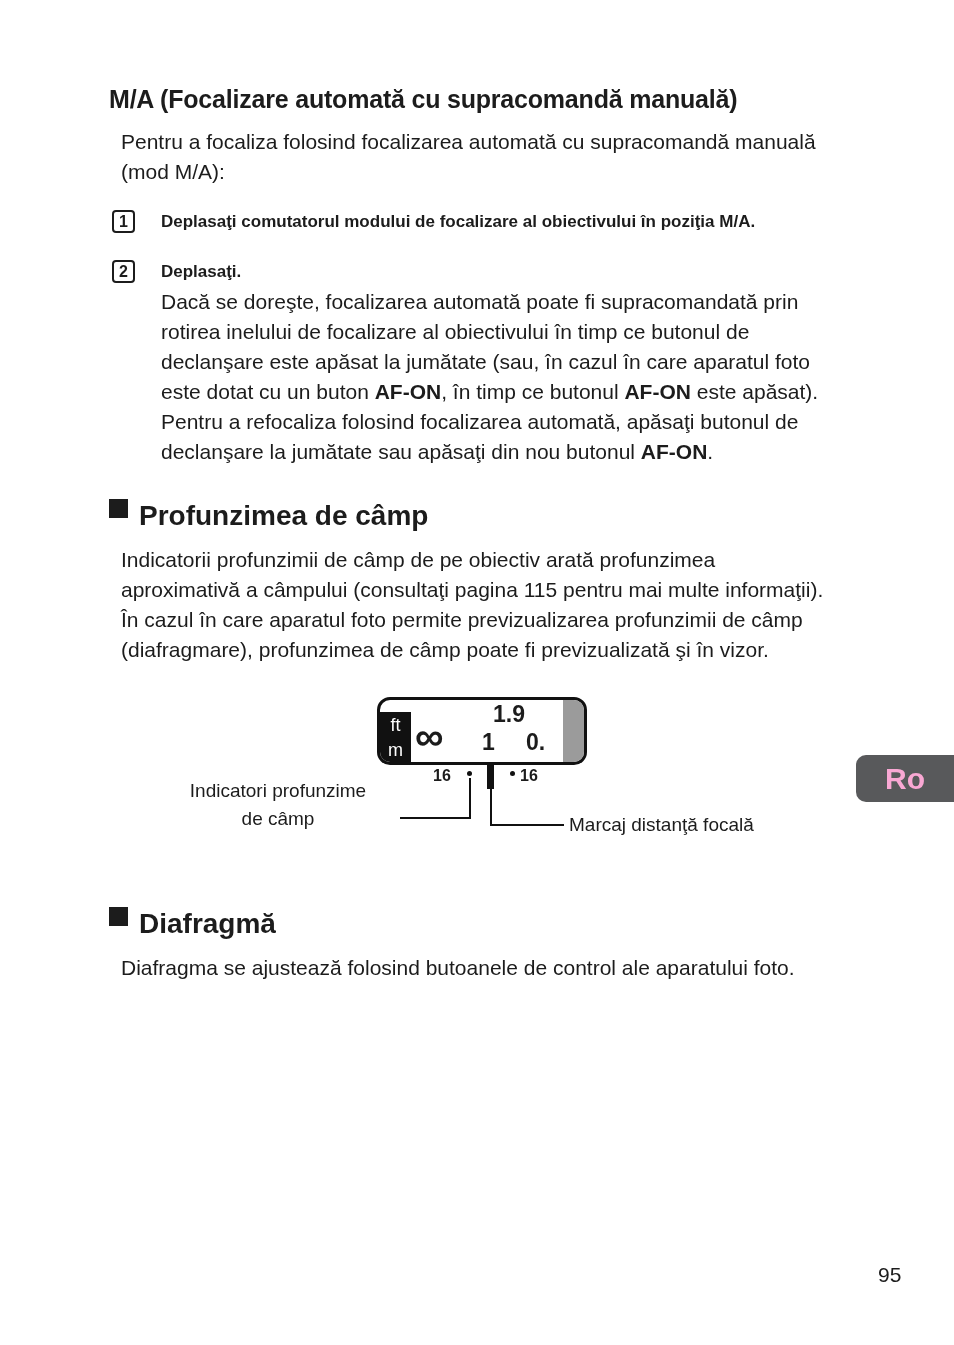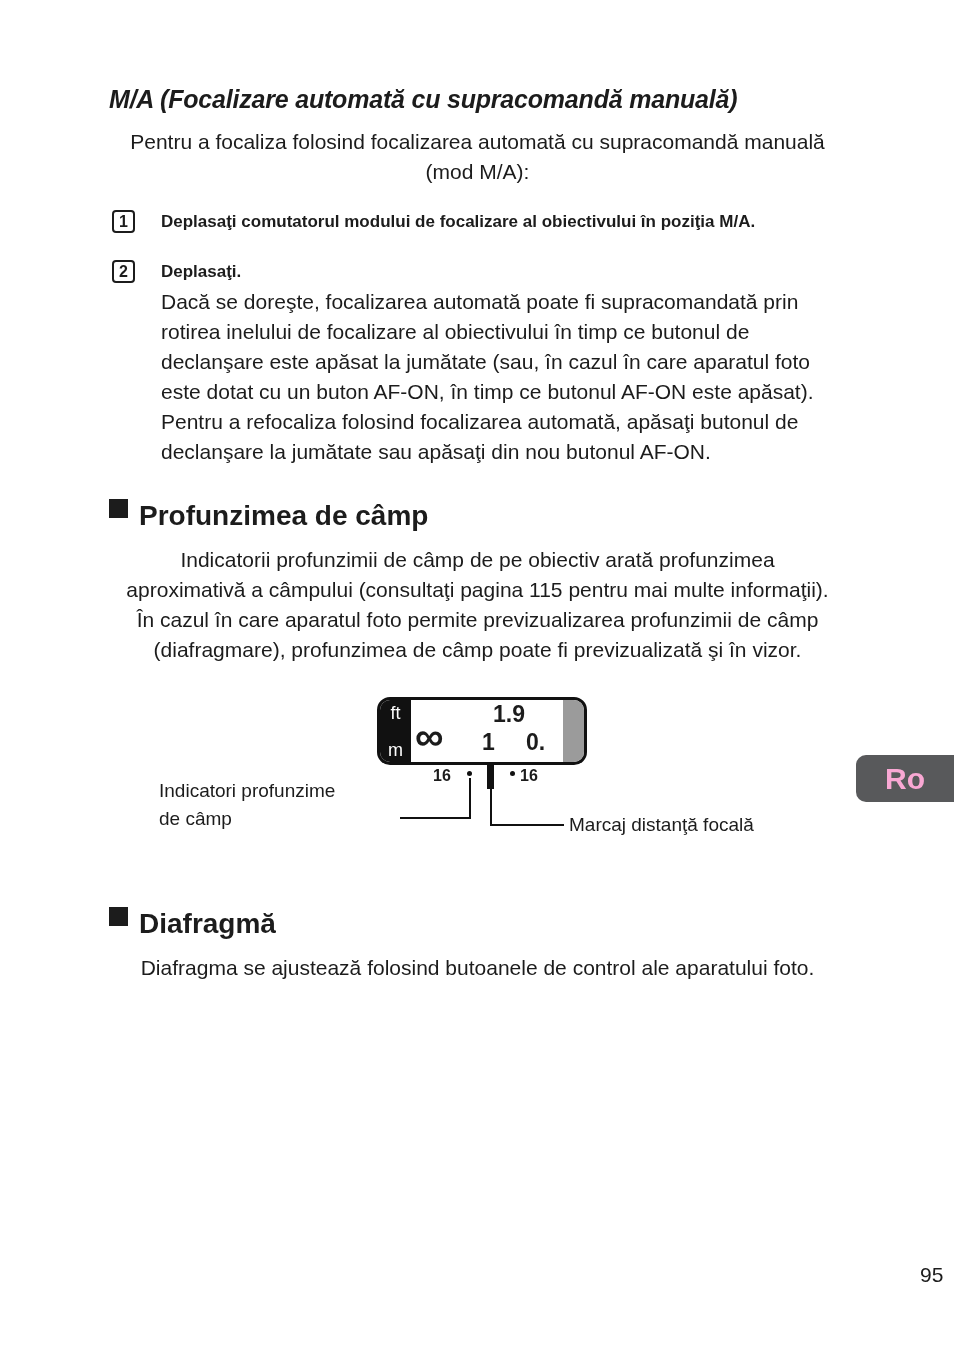--- a/index.html
+++ b/index.html
@@ -9,56 +9,56 @@
     margin:0 auto;
     background:#ffffff;
     font-family:"Liberation Sans","DejaVu Sans",sans-serif;
     color:#1c1c1c;
     overflow:hidden;
   }
   .content { padding:84px 108px 0 109px; }
 
   .doc-title {
     font-size:25px; font-weight:bold; line-height:30px;
-    margin:0 0 13px 0; letter-spacing:-0.2px;font-style:italic;
+    margin:0 0 13px 0; letter-spacing:-0.2px;
   }
-  .body-text { font-size:21px; line-height:30px; margin:12px;text-align:center; }
+  .body-text { font-size:21px; line-height:30px; margin:12px; }
   .intro { margin-bottom:20px; }
 
   .step { position:relative; padding-left:52px; margin-top:20px; }
   .step-num {
     position:absolute; left:3px; top:3px;
     width:23px; height:23px;
     border:2px solid #1c1c1c; border-radius:4px;
     font-size:16px; font-weight:bold;
     display:flex; align-items:center; justify-content:center;
     box-sizing:border-box;
   }
   .step-title { font-size:17px; font-weight:bold; line-height:30px; margin:0; }
   .step-body { font-size:21px; line-height:30px; margin:0; }
-  .b { font-weight:normal; }
+  .b { font-weight:bold; }
 
   .section-head {
     display:flex; align-items:flex-start; gap:11px;
     font-size:28px; font-weight:bold; line-height:34px;
     margin:32px 0 12px 0;
   }
   .section-square { width:19px; height:19px; background:#1c1c1c; flex:0 0 auto; }
 
   
   .figure { position:relative; height:178px; margin-top:32px; }
 
   .scale-window {
     position:absolute; left:268px; top:0;
     width:204px; height:62px;
     border:3px solid #111; border-radius:13px;
     background:#fff; overflow:hidden;
   }
   .ftm-box {
-    position:absolute; left:0; top:0; bottom:0; width:31px;
+    position:absolute; left:0; top:12px; bottom:0; width:31px;
     background:#111; color:#fff;
     display:flex; flex-direction:column; justify-content:space-between;
     padding:3px 0 2px 0; box-sizing:border-box;
     text-align:center; font-size:18px; line-height:20px;
   }
   .gray-strip { position:absolute; right:0; top:0; bottom:0; width:21px; background:#9b9b9b; }
   .inf-sym { position:absolute; left:35px; top:16px; font-size:40px; font-weight:bold; line-height:40px; }
   .num-top { position:absolute; left:113px; top:1px; font-size:23px; font-weight:bold; }
   .num-bl  { position:absolute; left:102px; top:29px; font-size:23px; font-weight:bold; }
   .num-br  { position:absolute; left:146px; top:29px; font-size:23px; font-weight:bold; }
@@ -72,39 +72,39 @@
   .focal-mark { position:absolute; left:378px; top:68px; width:7px; height:24px; background:#111; }
 
   .leader { position:absolute; background:#111; }
   .leader-v-left  { left:360px; top:81px;  width:2px; height:41px; }
   .leader-h-left  { left:291px; top:120px; width:71px; height:2px; }
   .leader-v-right { left:381px; top:92px;  width:2px; height:37px; }
   .leader-h-right { left:383px; top:127px; width:72px; height:2px; }
 
   .label-left {
     position:absolute; left:50px; top:80px; width:238px;
-    text-align:left; font-size:19px; line-height:28px;
+    text-align:center; font-size:19px; line-height:28px;
   }
   .label-right {
     position:absolute; left:460px; top:114px;
     font-size:19px; line-height:28px;
   }
 
   
   .lang-tab {
     position:absolute; right:0; top:755px;
     width:98px; height:47px;
     background:#58595b; color:#f9a8d4;
     border-radius:10px 0 0 10px;
     display:flex; align-items:center; justify-content:center;
     font-size:30px; font-weight:bold;
   }
 
   .page-number {
-    position:absolute; left:920px; top:1263px;
+    position:absolute; left:878px; top:1263px;
     font-size:21px;
   }
 </style>
 </head>
 <body>
 
 <div class="page">
   <div class="content">
 
     <h1 class="doc-title">M/A (Focalizare automată cu supracomandă manuală)</h1>

